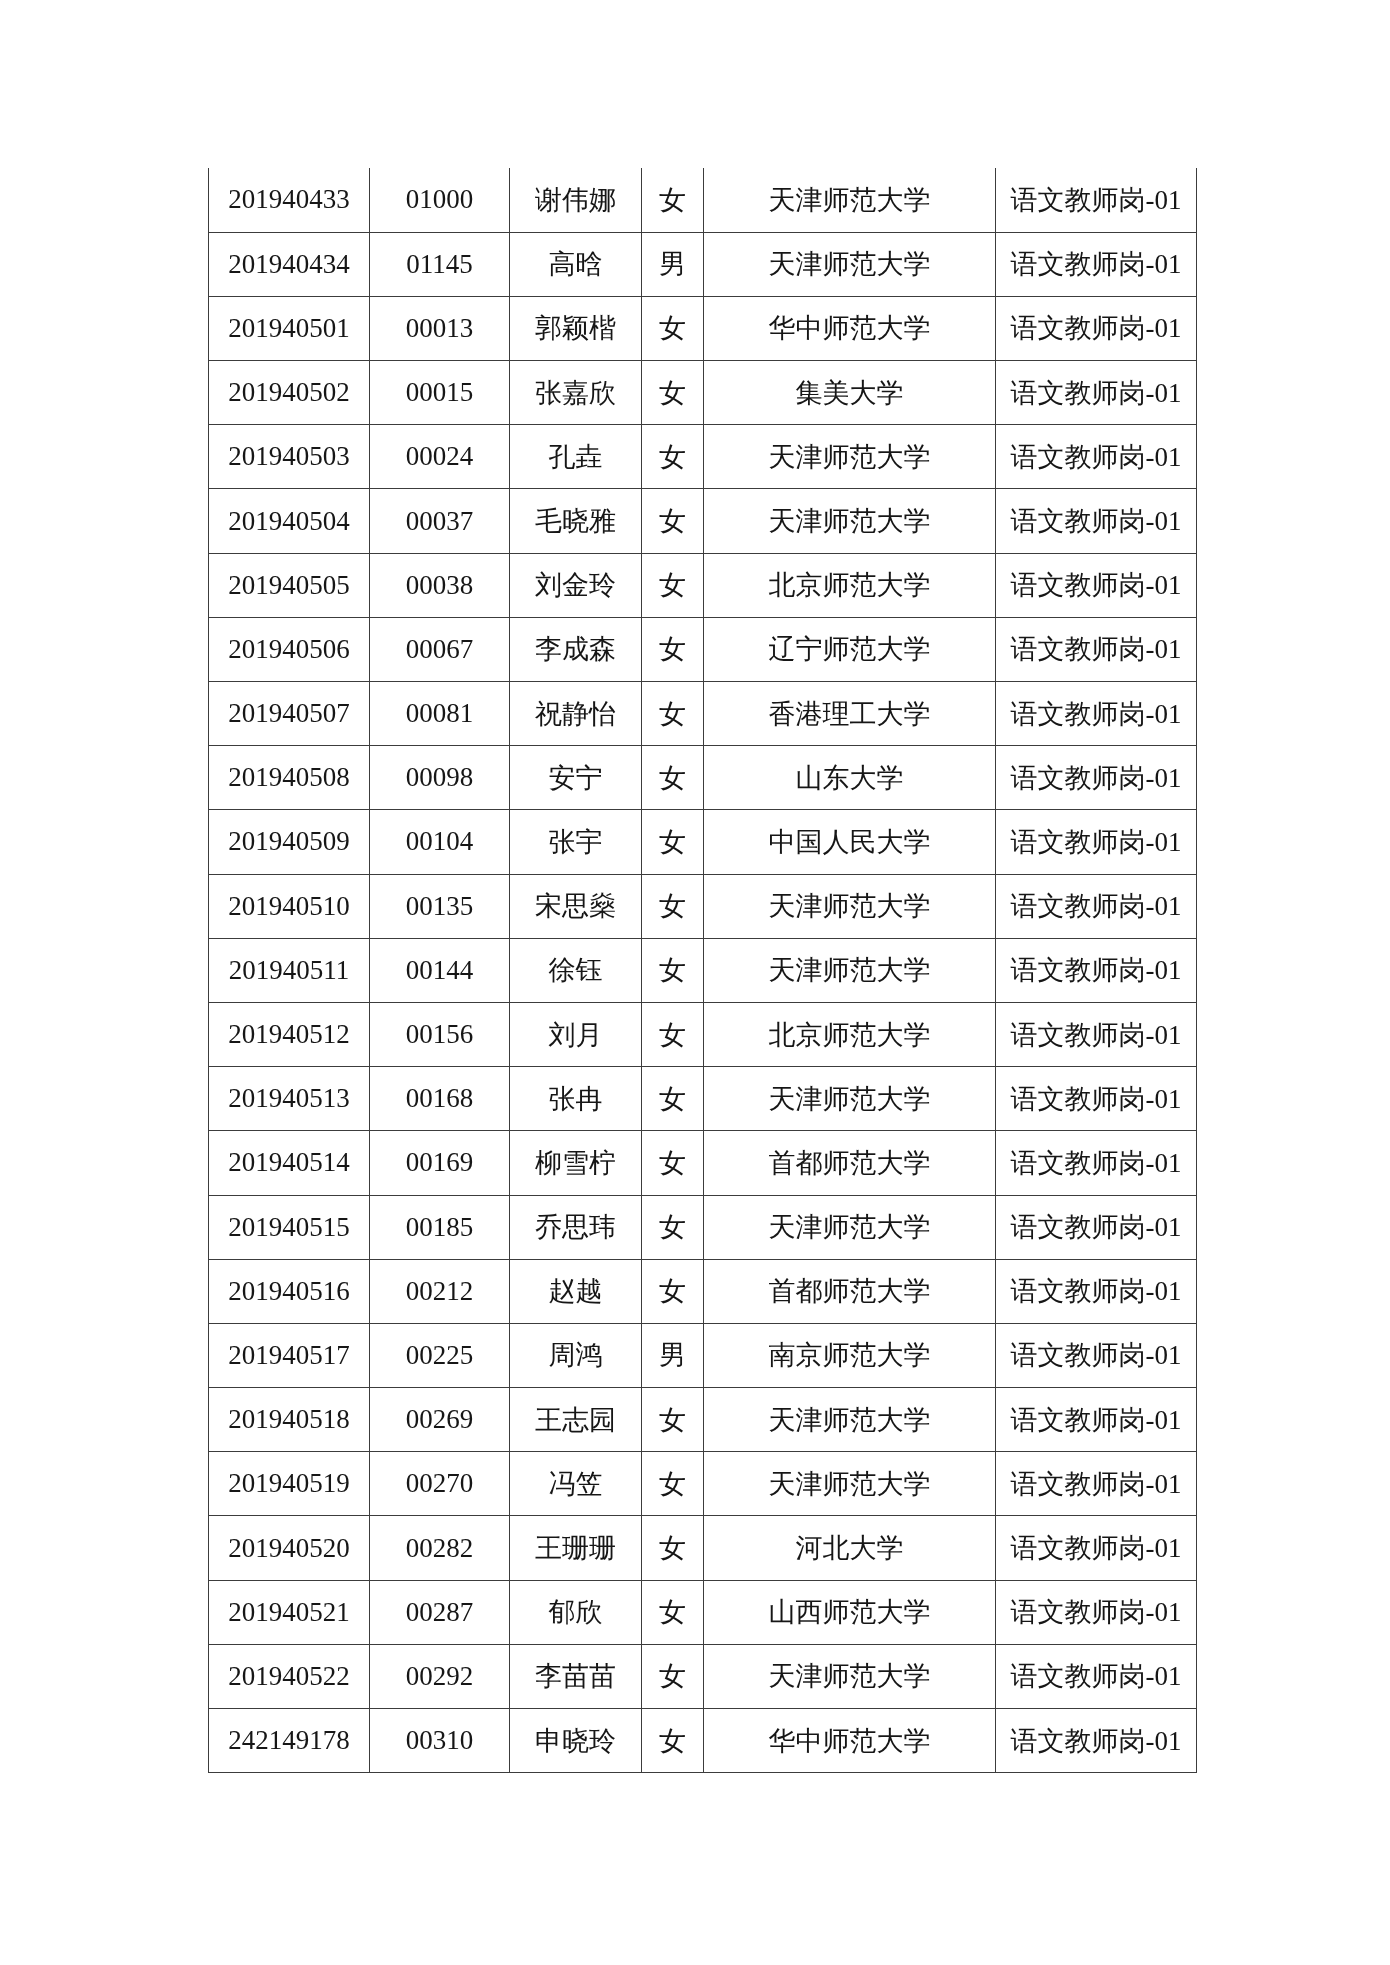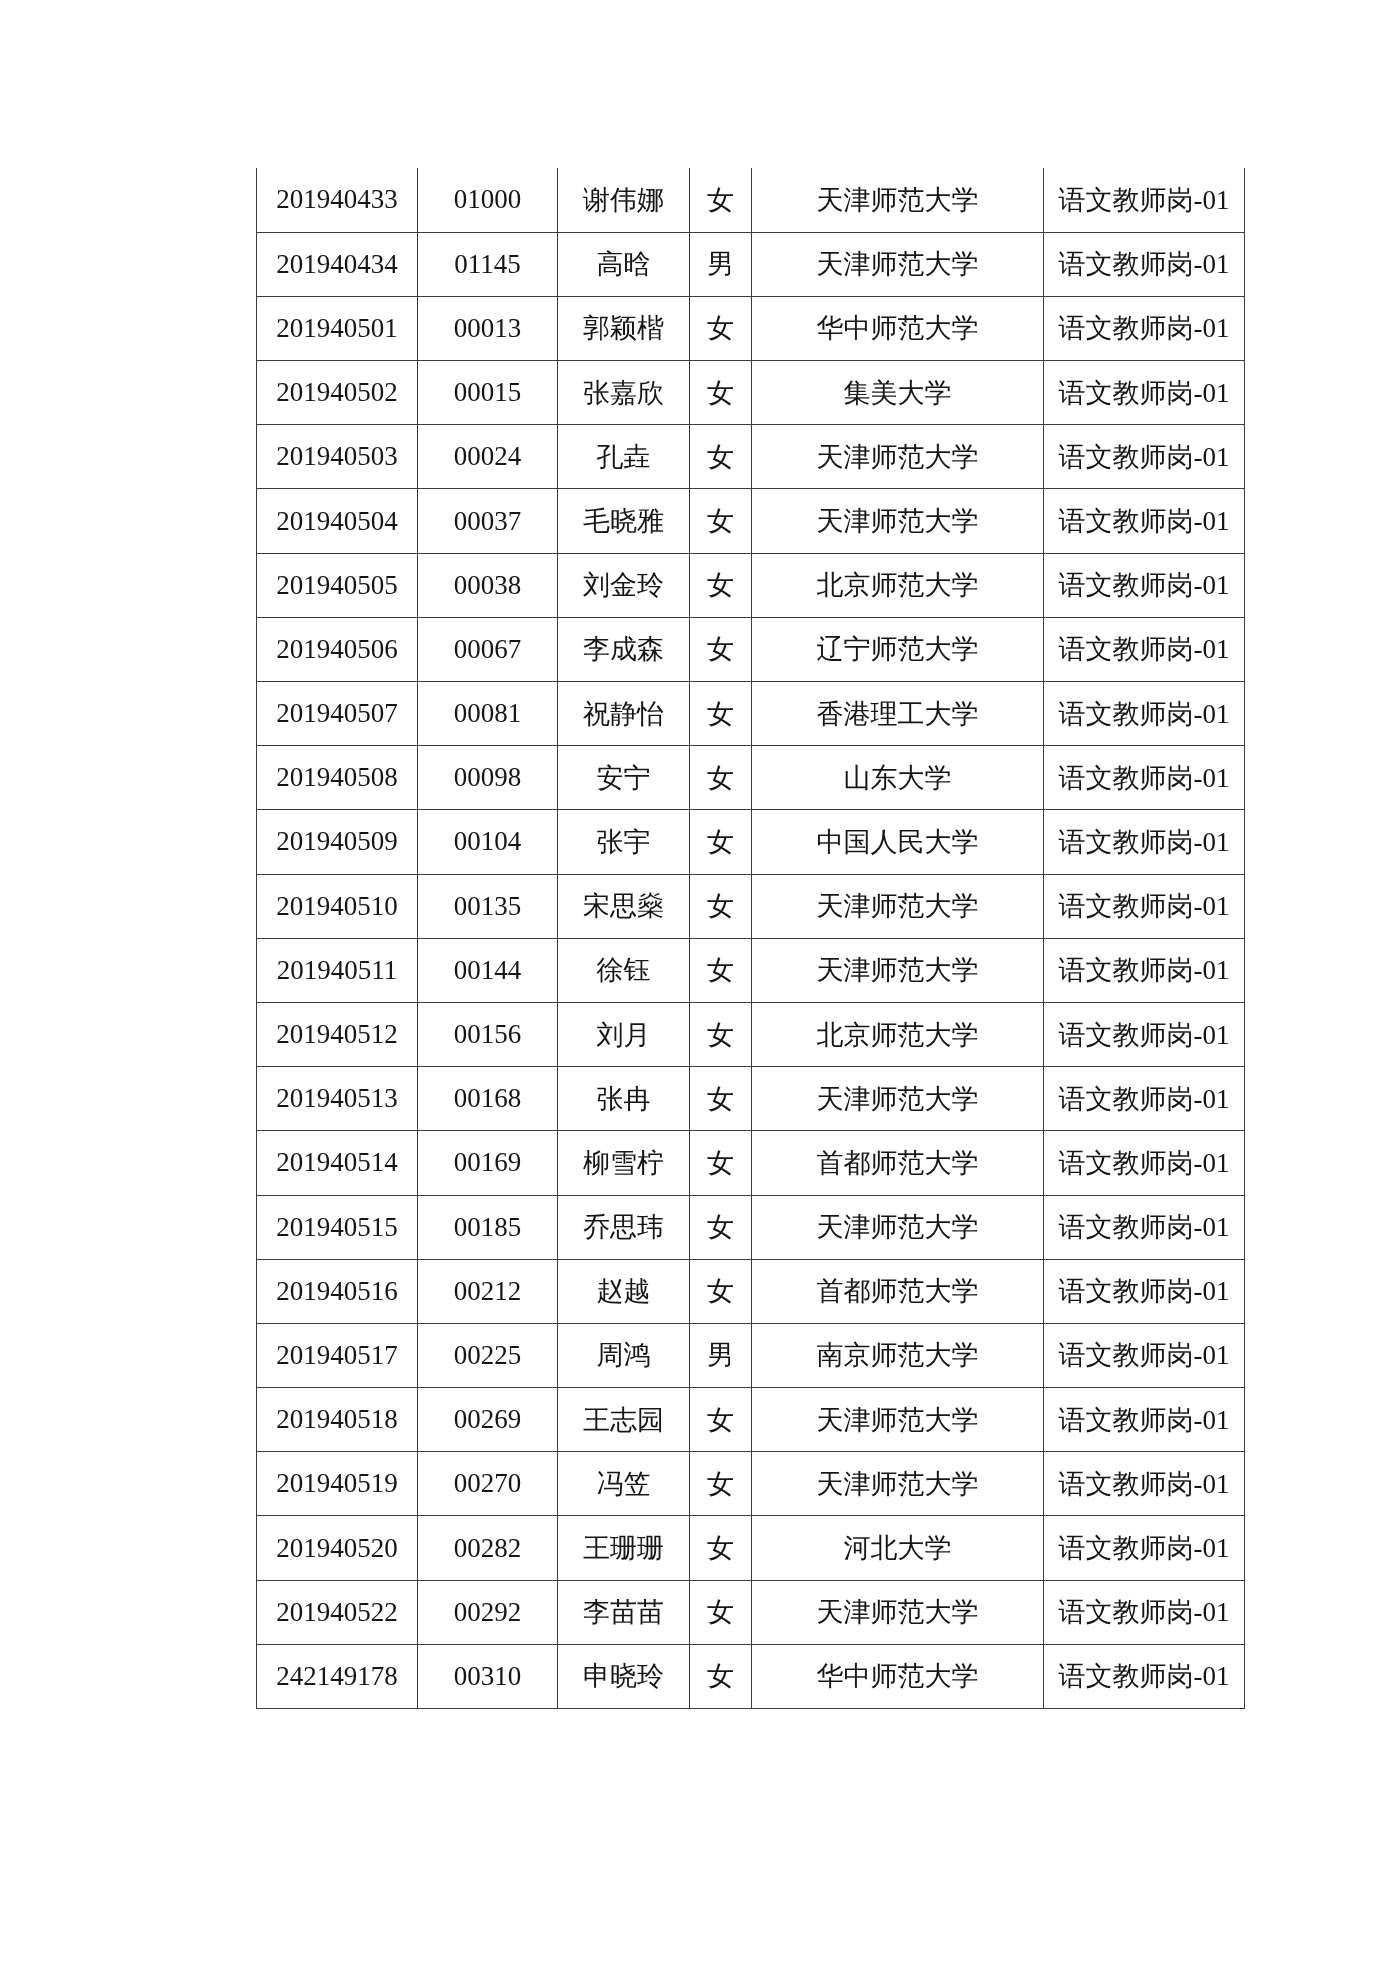--- a/index.html
+++ b/index.html
@@ -22,21 +22,20 @@
   }
   .roster-table-wrap {
     position: absolute;
     left: 208px;
     top: 168px;
   }
   table.roster {
     border-collapse: collapse;
     table-layout: fixed;
     width: 988px;
-    margin-left: 48px;
   }
   table.roster td {
     border: 1.6px solid #3c3c3c;
     text-align: center;
     vertical-align: middle;
     font-size: 27px;
     color: #161616;
     padding: 0;
     overflow: hidden;
     white-space: nowrap;
@@ -234,20 +233,28 @@
           </tr>
           <tr>
             <td>201940520</td>
             <td>00282</td>
             <td>王珊珊</td>
             <td>女</td>
             <td>河北大学</td>
             <td>语文教师岗-01</td>
           </tr>
           <tr>
+            <td>201940521</td>
+            <td>00287</td>
+            <td>郁欣</td>
+            <td>女</td>
+            <td>山西师范大学</td>
+            <td>语文教师岗-01</td>
+          </tr>
+          <tr>
             <td>201940522</td>
             <td>00292</td>
             <td>李苗苗</td>
             <td>女</td>
             <td>天津师范大学</td>
             <td>语文教师岗-01</td>
           </tr>
           <tr>
             <td>242149178</td>
             <td>00310</td>

